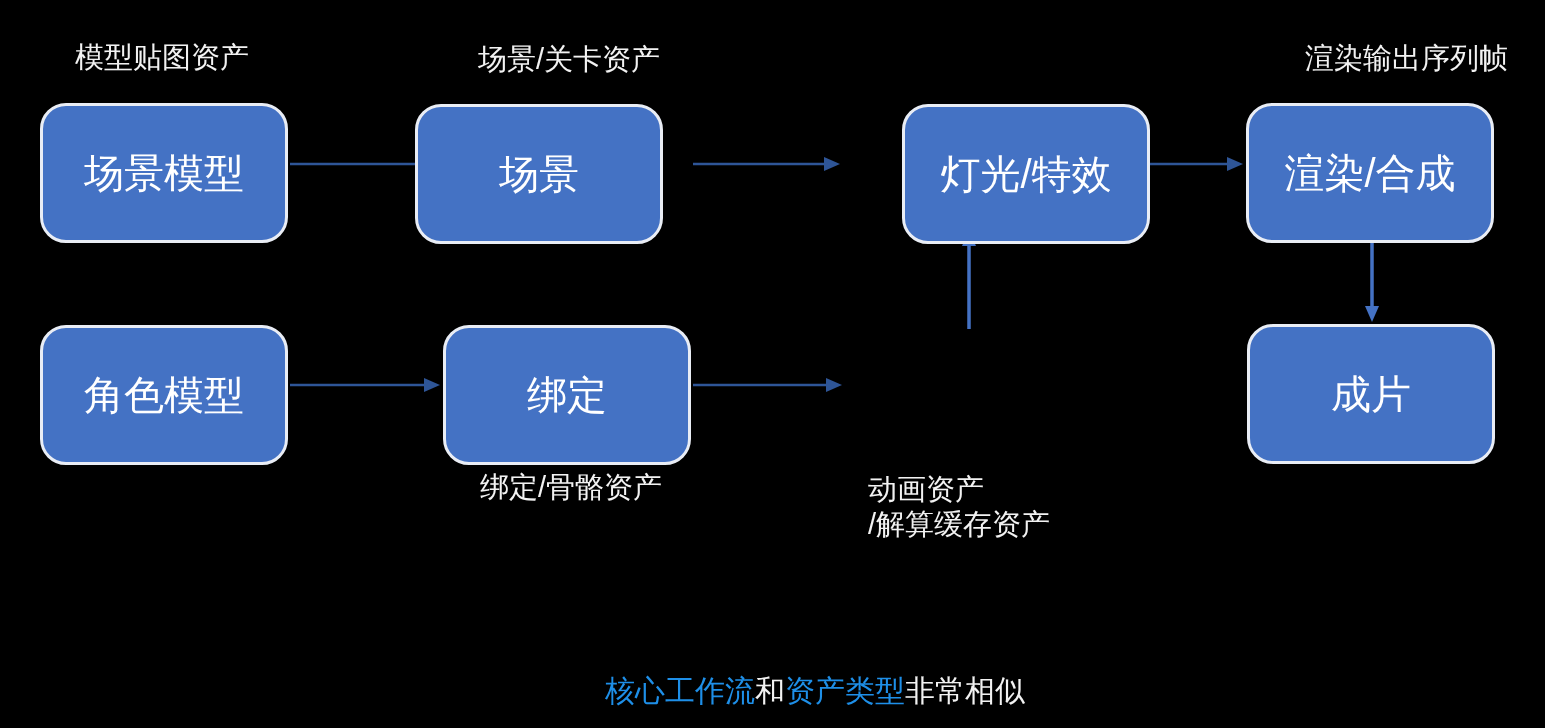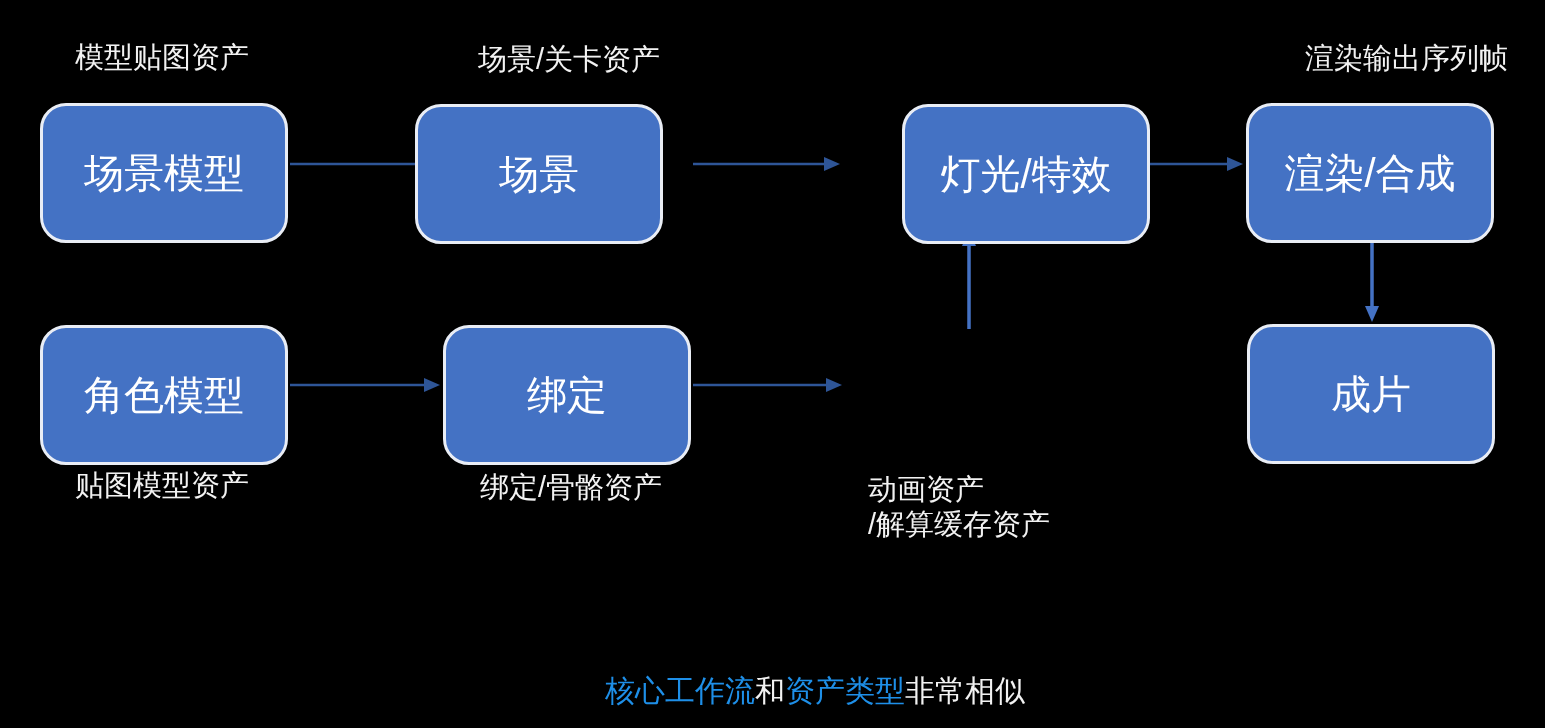--- a/index.html
+++ b/index.html
@@ -112,21 +112,20 @@
   <div class="flabel tl4">渲染输出序列帧</div>
 
   <div class="node n1">场景模型</div>
   <div class="node n2">场景</div>
   <div class="node n3">灯光/特效</div>
   <div class="node n4">渲染/合成</div>
   <div class="node n5">角色模型</div>
   <div class="node n6">绑定</div>
   <div class="node n8">成片</div>
 
-  <div class="flabel bl1">贴图模型资产</div>
   <div class="flabel bl2">绑定/骨骼资产</div>
   <div class="flabel bl3">动画资产
 /解算缓存资产</div>
 
   <div class="caption">
     <span class="hl">核心工作流</span><span>和</span><span class="hl">资产类型</span><span>非常相似</span>
   </div>
 
 </div>
 

